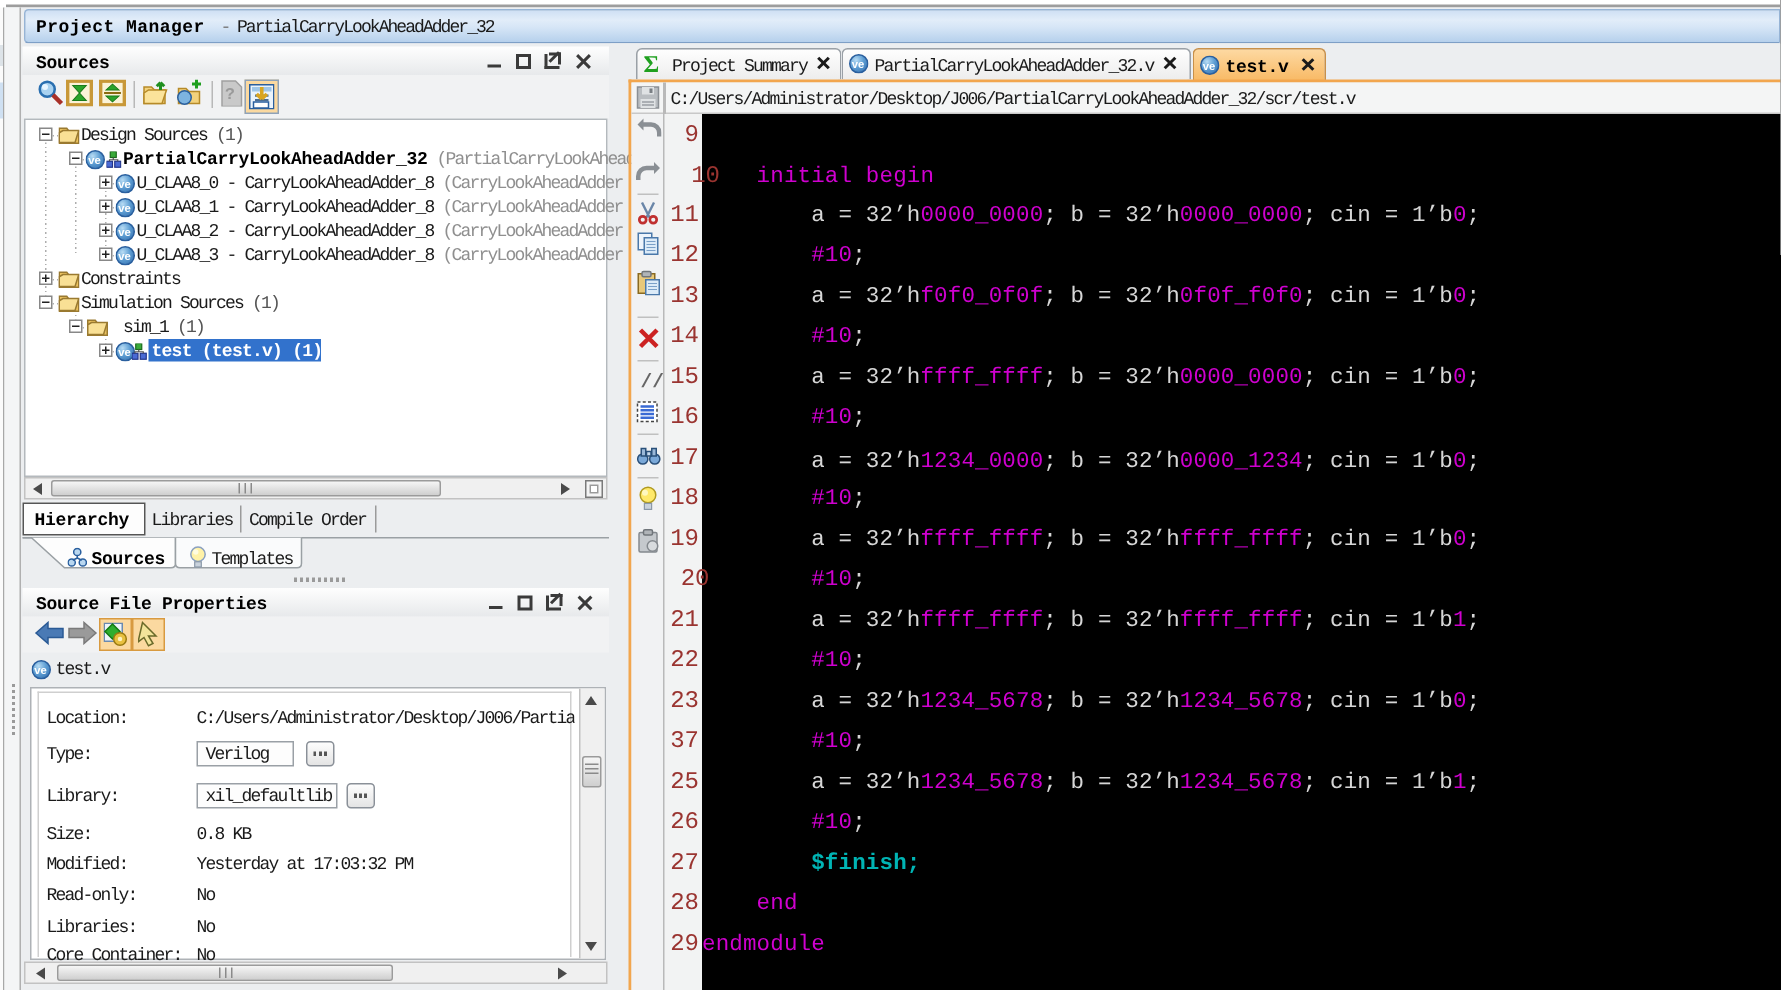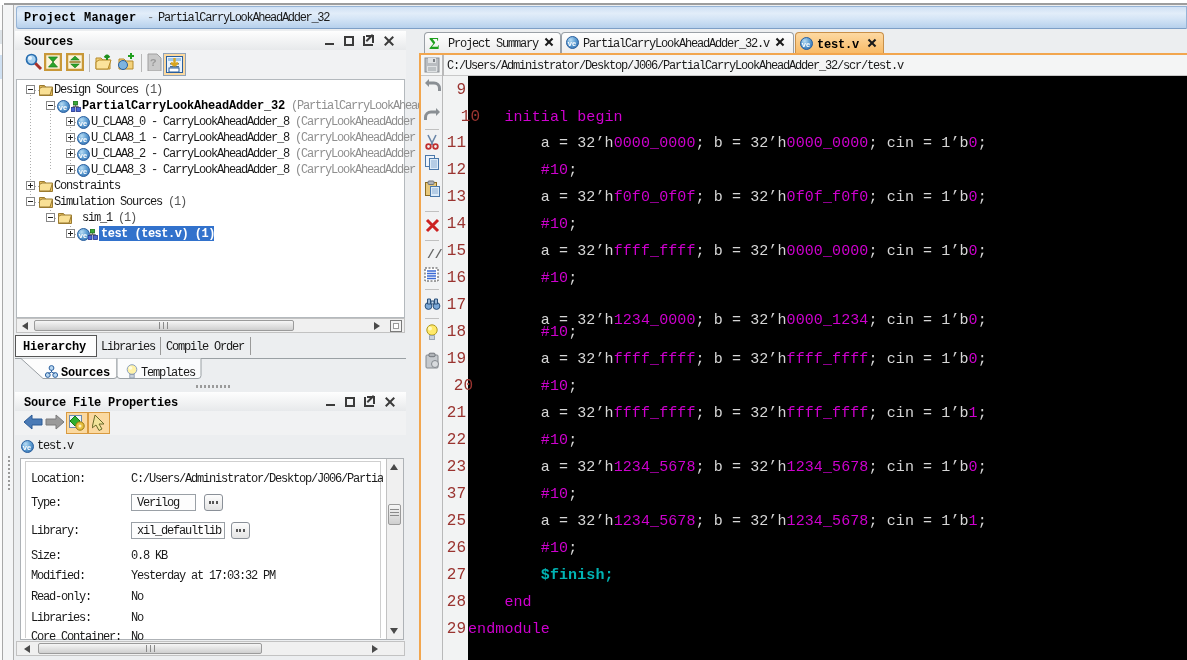--- a/index.html
+++ b/index.html
@@ -454,21 +454,21 @@
 <div class="ab code" style="left:468px;top:157.3px;height:27px">        <span class="m">#10</span>;</div>
 <div class="ab ln" style="left:441px;top:184.3px;width:25px;height:27px;line-height:27.5px">13</div>
 <div class="ab code" style="left:468px;top:184.3px;height:27px">        a = 32’h<span class="m">f0f0_0f0f</span>; b = 32’h<span class="m">0f0f_f0f0</span>; cin = 1’b<span class="m">0</span>;</div>
 <div class="ab ln" style="left:441px;top:211.2px;width:25px;height:27px;line-height:27.5px">14</div>
 <div class="ab code" style="left:468px;top:211.2px;height:27px">        <span class="m">#10</span>;</div>
 <div class="ab ln" style="left:441px;top:238.2px;width:25px;height:27px;line-height:27.5px">15</div>
 <div class="ab code" style="left:468px;top:238.2px;height:27px">        a = 32’h<span class="m">ffff_ffff</span>; b = 32’h<span class="m">0000_0000</span>; cin = 1’b<span class="m">0</span>;</div>
 <div class="ab ln" style="left:441px;top:265.1px;width:25px;height:27px;line-height:27.5px">16</div>
 <div class="ab code" style="left:468px;top:265.1px;height:27px">        <span class="m">#10</span>;</div>
 <div class="ab ln" style="left:441px;top:292.1px;width:25px;height:27px;line-height:27.5px">17</div>
-<div class="ab code" style="left:468px;top:307px;height:27px">        a = 32’h<span class="m">1234_0000</span>; b = 32’h<span class="m">0000_1234</span>; cin = 1’b<span class="m">0</span>;</div>
+<div class="ab code" style="left:468px;top:294px;height:27px">        a = 32’h<span class="m">1234_0000</span>; b = 32’h<span class="m">0000_1234</span>; cin = 1’b<span class="m">0</span>;</div>
 <div class="ab ln" style="left:441px;top:319.0px;width:25px;height:27px;line-height:27.5px">18</div>
 <div class="ab code" style="left:468px;top:319.0px;height:27px">        <span class="m">#10</span>;</div>
 <div class="ab ln" style="left:441px;top:346.0px;width:25px;height:27px;line-height:27.5px">19</div>
 <div class="ab code" style="left:468px;top:346.0px;height:27px">        a = 32’h<span class="m">ffff_ffff</span>; b = 32’h<span class="m">ffff_ffff</span>; cin = 1’b<span class="m">0</span>;</div>
 <div class="ab ln" style="left:448px;top:372.9px;width:25px;height:27px;line-height:27.5px">20</div>
 <div class="ab code" style="left:468px;top:372.9px;height:27px">        <span class="m">#10</span>;</div>
 <div class="ab ln" style="left:441px;top:399.9px;width:25px;height:27px;line-height:27.5px">21</div>
 <div class="ab code" style="left:468px;top:399.9px;height:27px">        a = 32’h<span class="m">ffff_ffff</span>; b = 32’h<span class="m">ffff_ffff</span>; cin = 1’b<span class="m">1</span>;</div>
 <div class="ab ln" style="left:441px;top:426.8px;width:25px;height:27px;line-height:27.5px">22</div>
 <div class="ab code" style="left:468px;top:426.8px;height:27px">        <span class="m">#10</span>;</div>

